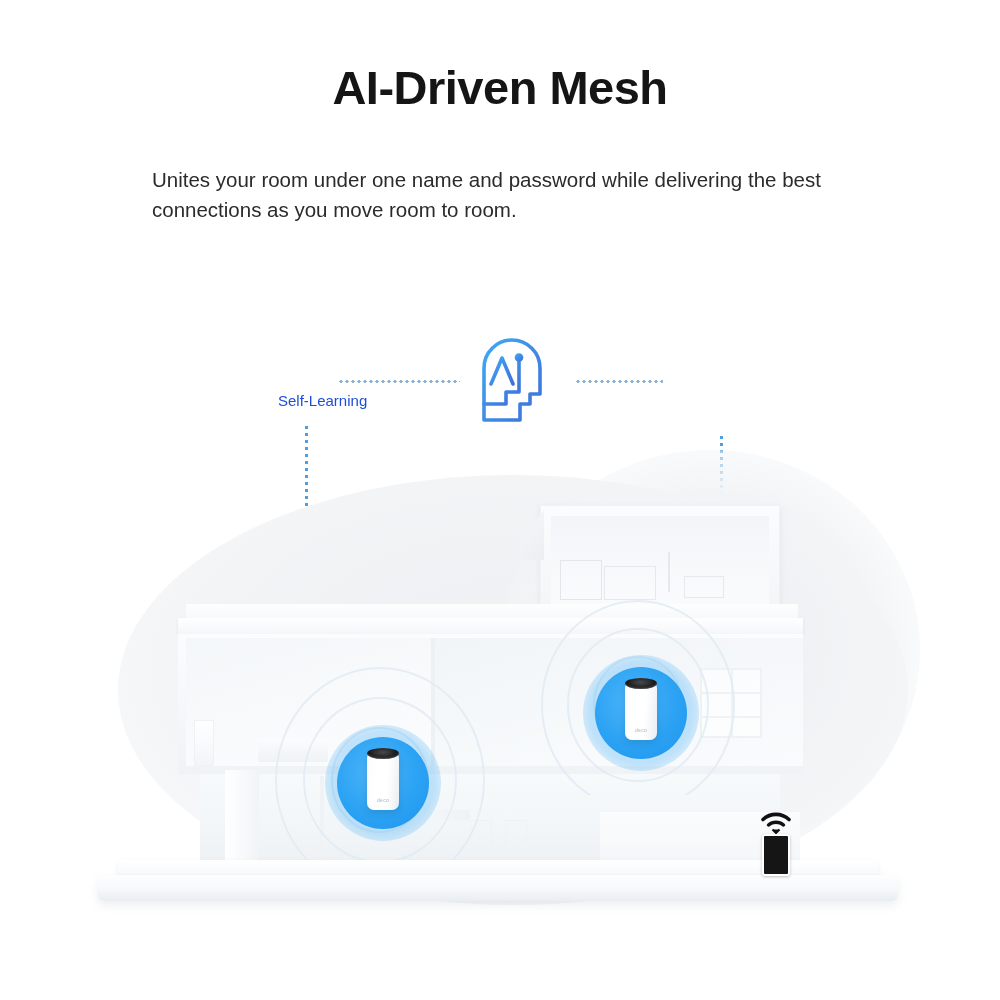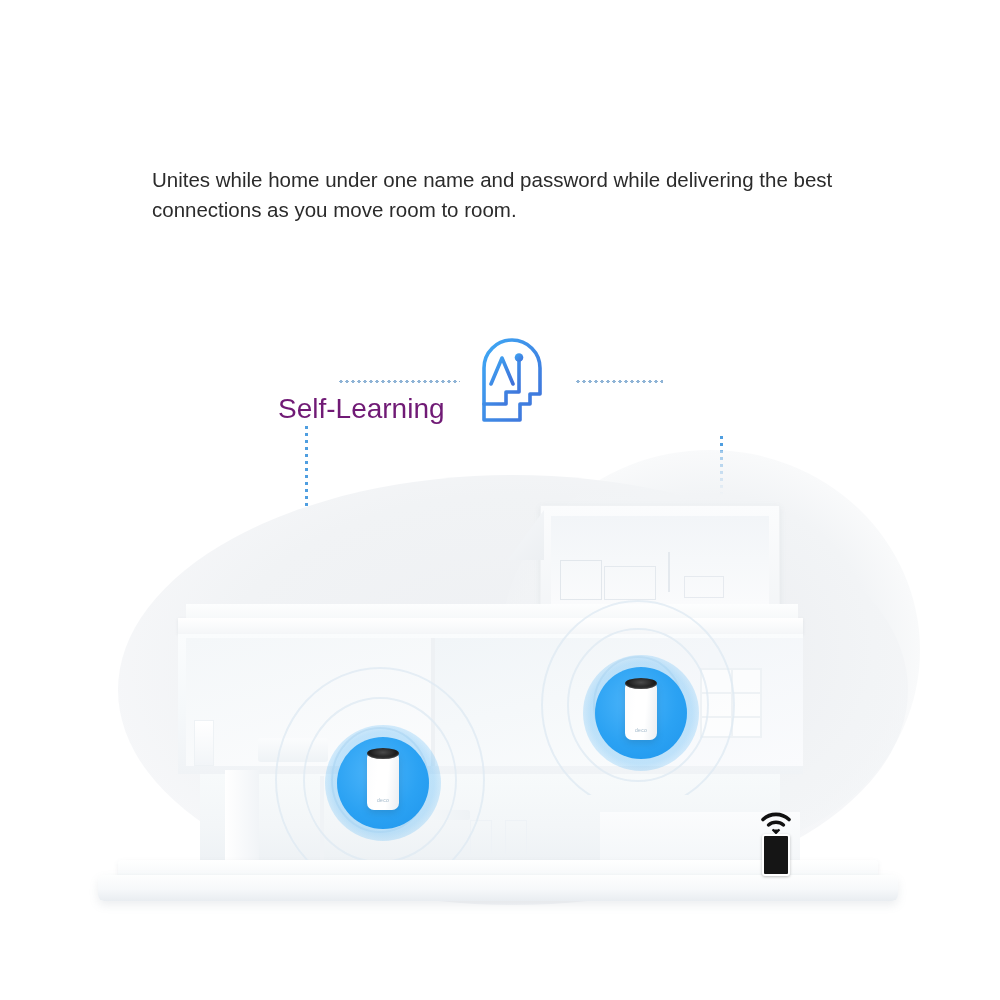--- a/index.html
+++ b/index.html
@@ -20,21 +20,21 @@
   }
   .subtitle {
     position:absolute; top:165px; left:152px; width:760px;
     font-size:20.5px; color:#2b2b2b; line-height:1.45;
     font-weight:400;
   }
 
   
   .label {
     position:absolute;
-    font-size:28px; color:#701a75; line-height:1.28;
+    font-size:15px; color:#1d4ed8; line-height:1.28;
     white-space:pre-line;
   }
   .label-self { left:278px; top:391px; }
   .label-adv  { left:666px; top:381px; }
 
   
   .ai-icon { position:absolute; left:466px; top:332px; width:100px; height:100px; }
 
   
   .scene { position:absolute; left:0; top:420px; width:1000px; height:580px; }
@@ -103,21 +103,22 @@
   .wifi-ico { position:absolute; left:-2px; top:0; width:32px; height:22px; }
 
   
   .blk { position:absolute; }
 </style>
 </head>
 <body>
 
 <div class="page">
 
-  <div class="subtitle">Unites while home under one name and password while delivering the best connections as you move room to room.</div>
+  <div class="title">AI-Driven Mesh</div>
+  <div class="subtitle">Unites your room under one name and password while delivering the best connections as you move room to room.</div>
 
   <div class="ai-icon">
     <svg viewBox="0 0 100 100" width="100" height="100">
       <defs>
         <linearGradient id="aig" x1="0" y1="0" x2="1" y2="1">
           <stop offset="0%" stop-color="#3fa9f5"></stop>
           <stop offset="100%" stop-color="#3f6fd8"></stop>
         </linearGradient>
       </defs>
 

